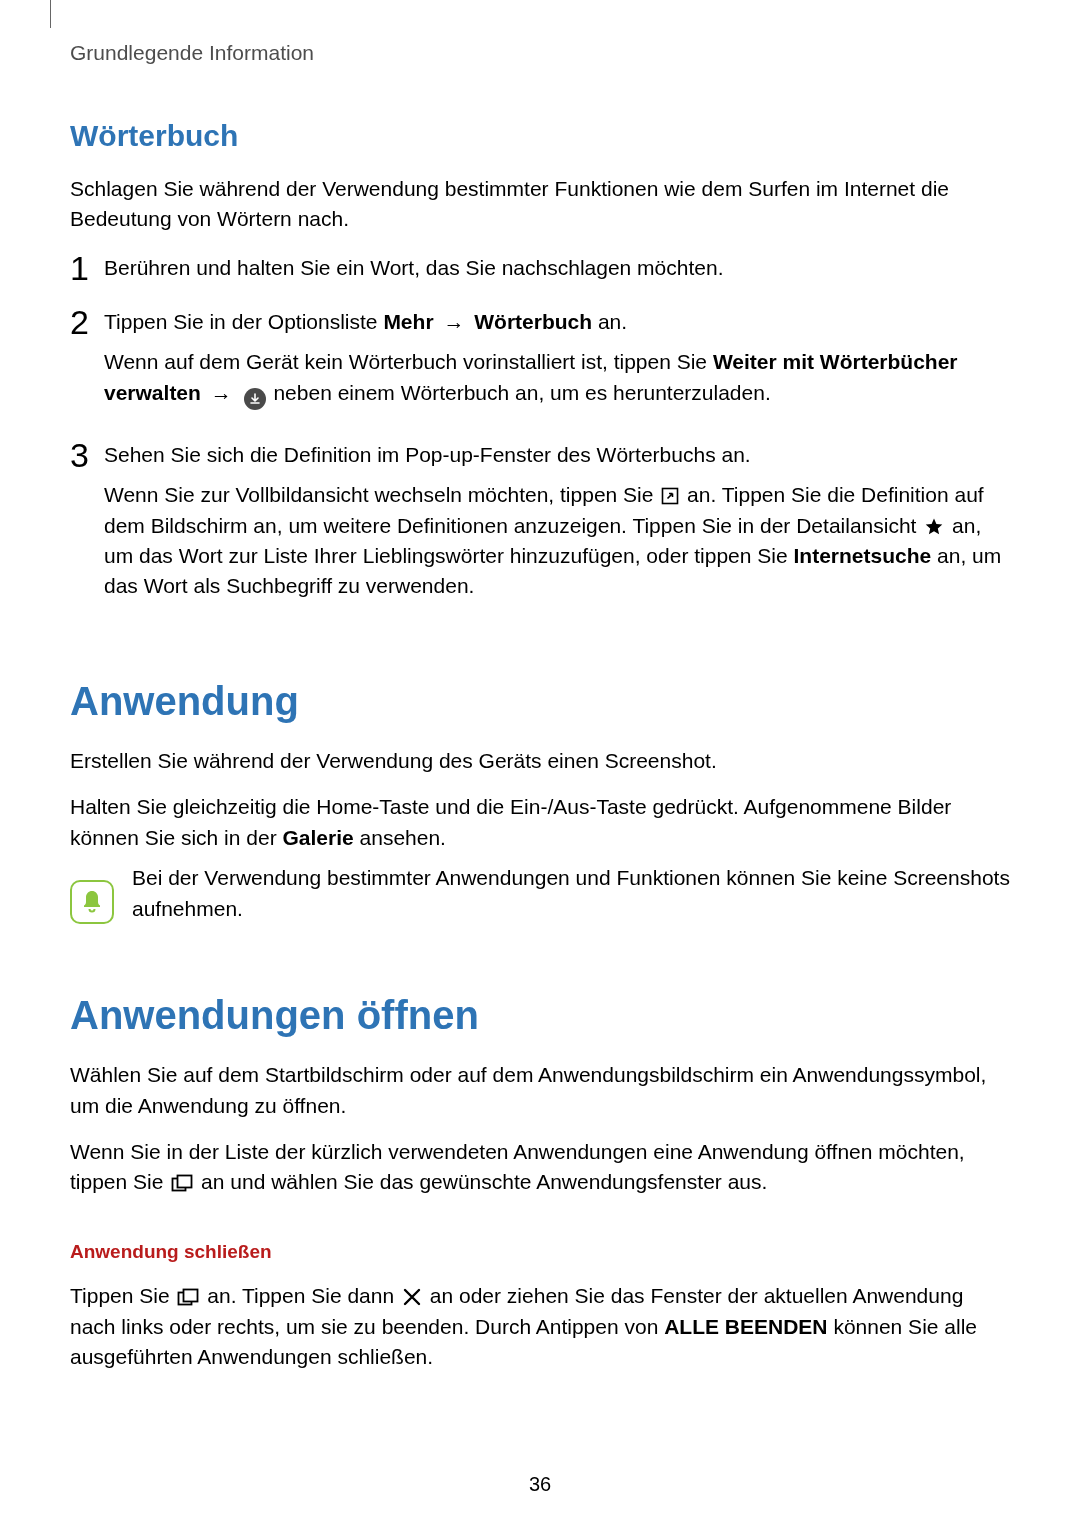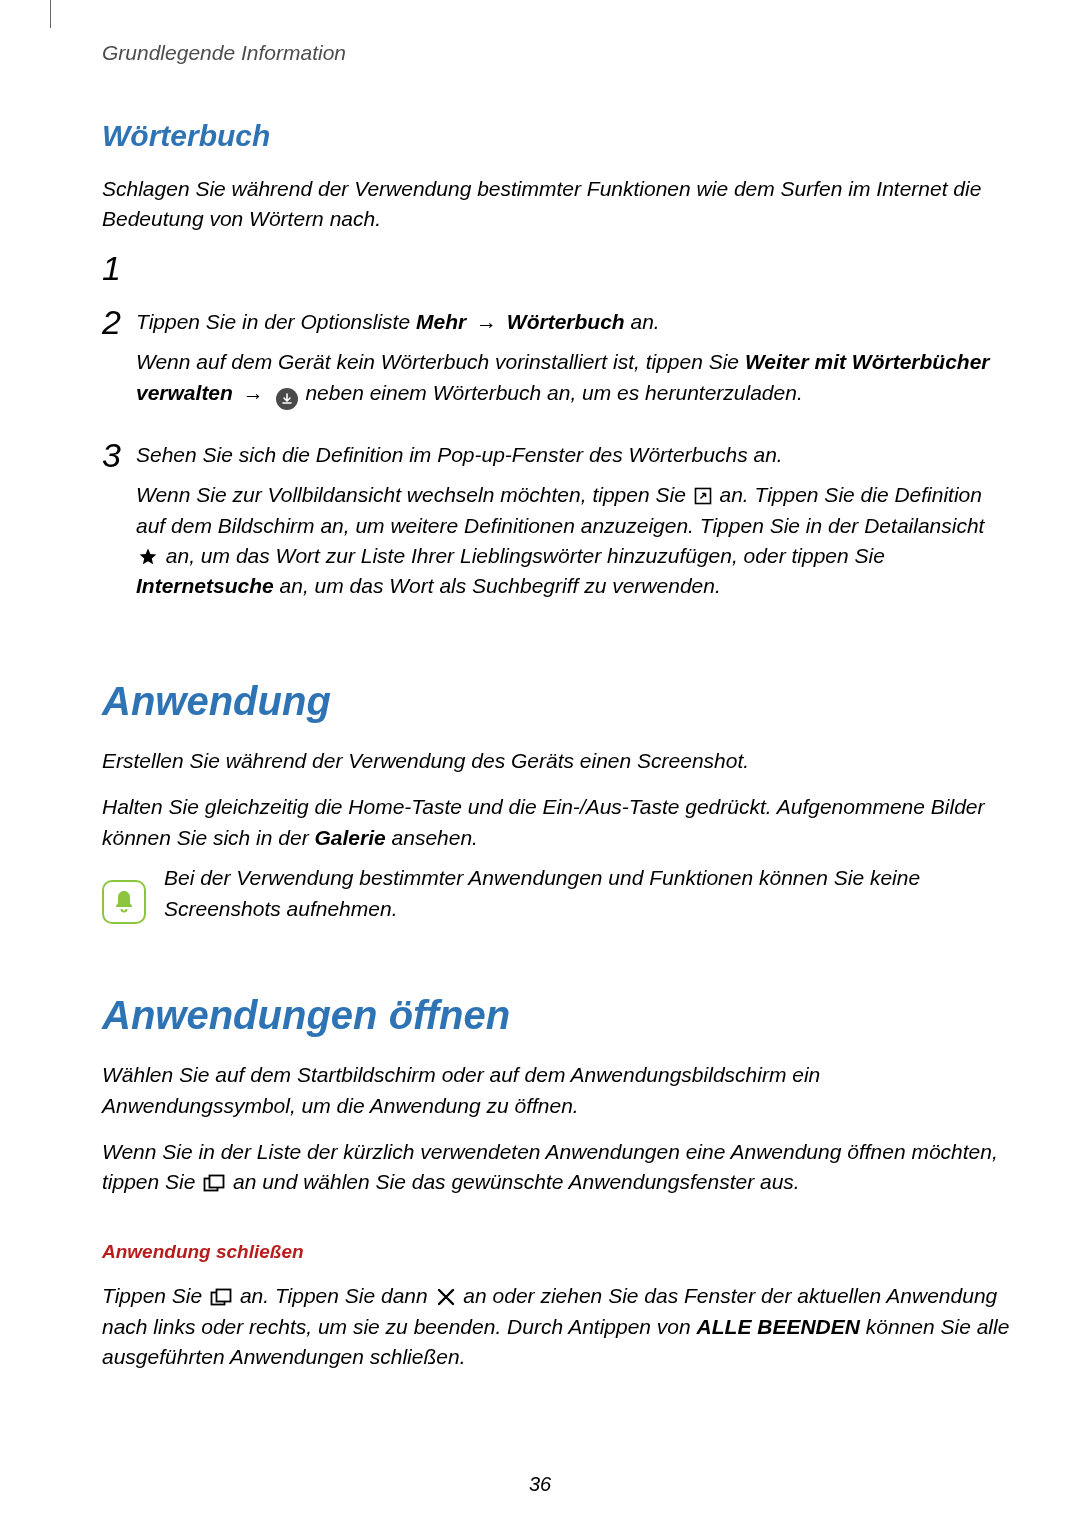--- a/index.html
+++ b/index.html
@@ -10,22 +10,21 @@
     font-family: "Segoe UI", "Myriad Pro", "Helvetica Neue", Arial, sans-serif;
     font-size: 21px;
     line-height: 1.45;
     -webkit-font-smoothing: antialiased;
   }
   .page {
     width: 1080px;
     height: 1527px;
     position: relative;
     box-sizing: border-box;
-    padding: 38px 70px 0 102px;
-    font-style: italic;
+    padding: 38px 70px 0 70px;
   }
   .hairline {
     position: absolute;
     left: 50px;
     top: 0;
     width: 1px;
     height: 28px;
     background: #666;
   }
   .breadcrumb {
@@ -170,20 +169,21 @@
   <div class="breadcrumb">Grundlegende Information</div>
 
   <h2 class="sub">Wörterbuch</h2>
   <p>Schlagen Sie während der Verwendung bestimmter Funktionen wie dem Surfen im Internet die Bedeutung von Wörtern nach.</p>
 
   <div class="steps">
 
     <div class="step">
       <div class="stepnum">1</div>
       <div class="stepbody">
+        <span>Berühren und halten Sie ein Wort, das Sie nachschlagen möchten.</span>
       </div>
     </div>
 
     <div class="step">
       <div class="stepnum">2</div>
       <div class="stepbody">
         <span>
           <span>Tippen Sie in der Optionsliste </span>
           <b>Mehr</b>
           <span class="arrow">→</span>

